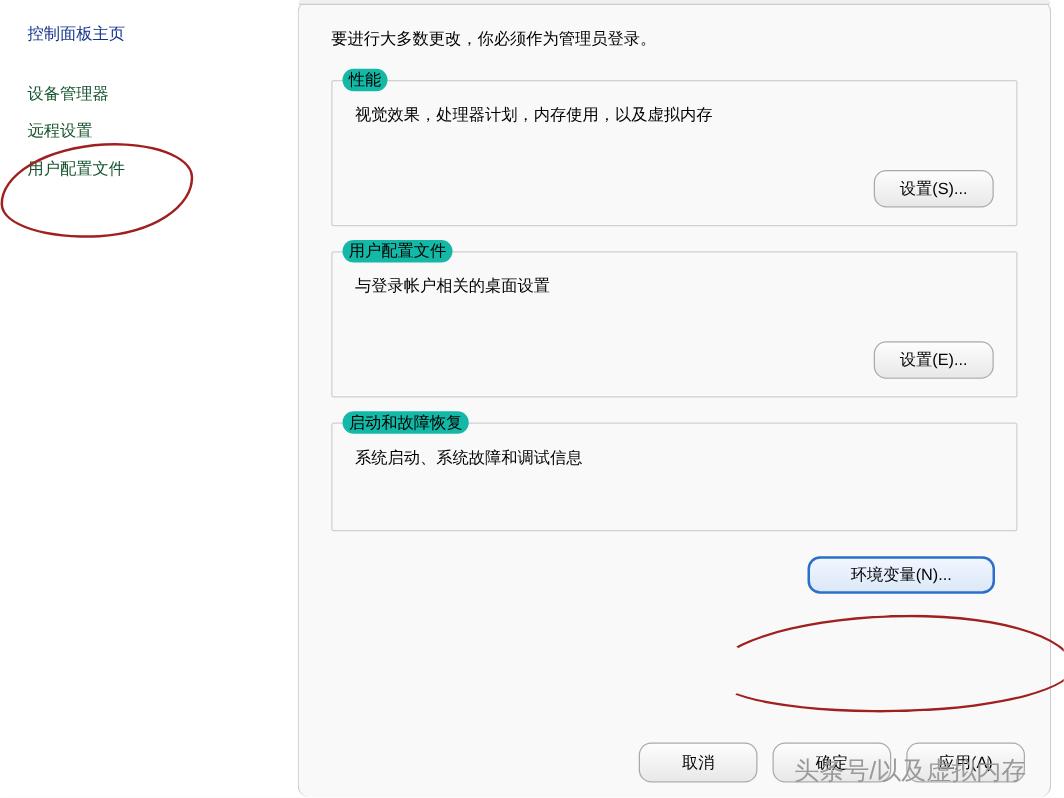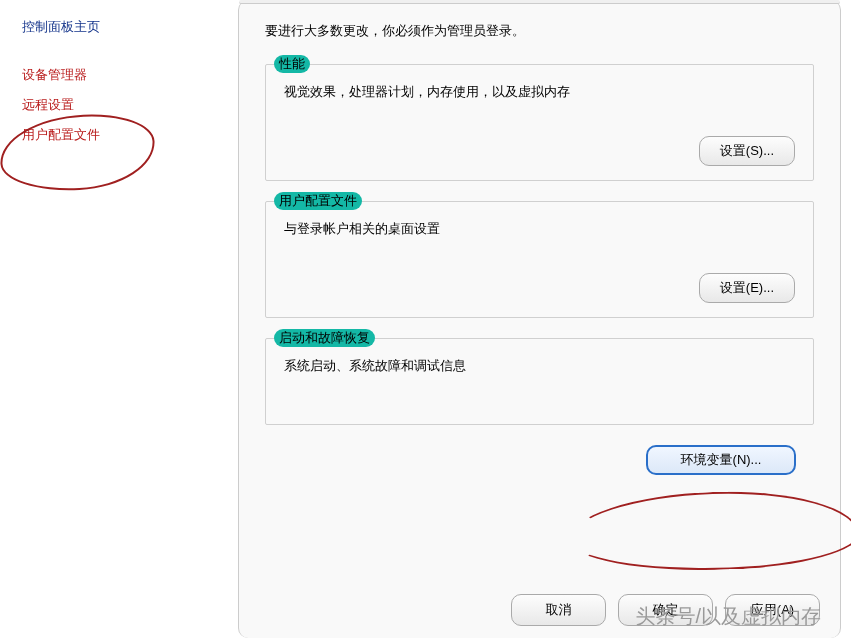--- a/index.html
+++ b/index.html
@@ -16,21 +16,21 @@
       display: flex;
       width: 100%;
       height: 100%;
     }
     .sidebar {
       width: 230px;
       background: #fff;
       padding: 18px 0 0 22px;
     }
     .sidebar-item {
-      color: #b91c1c;
+      color: #14532d;
       margin-bottom: 12px;
       cursor: pointer;
       font-size: 13px;
     }
     .sidebar-item.dark {
       color: #13338a;
     }
     .main {
       flex: 1;
       background: #fff;

